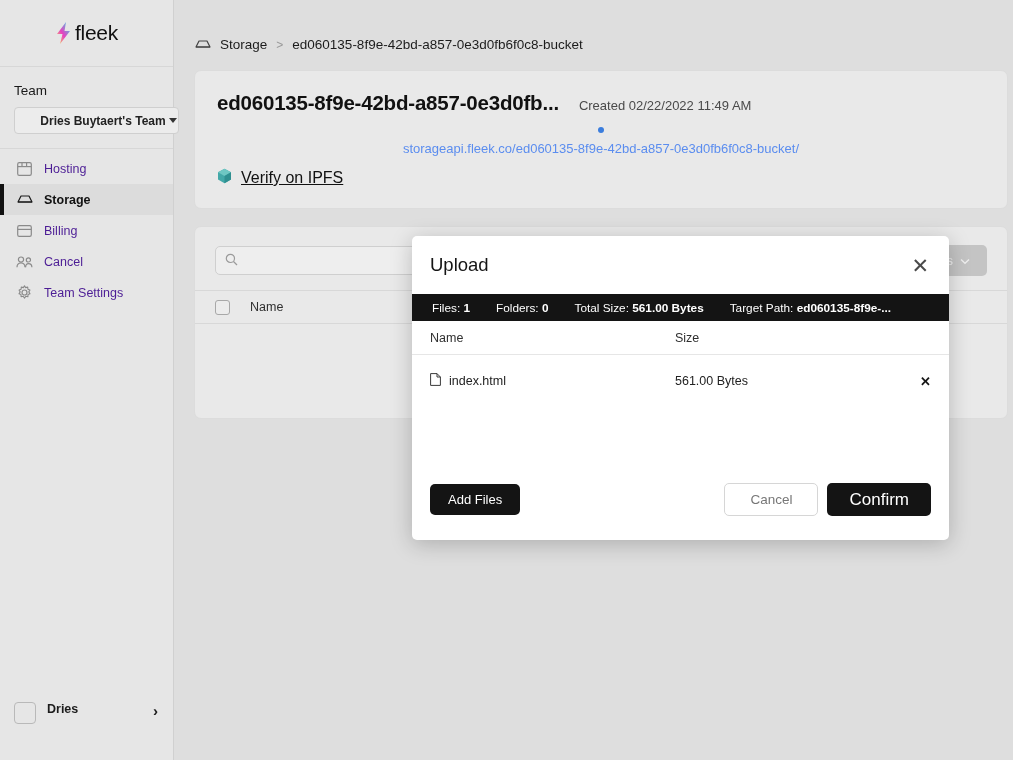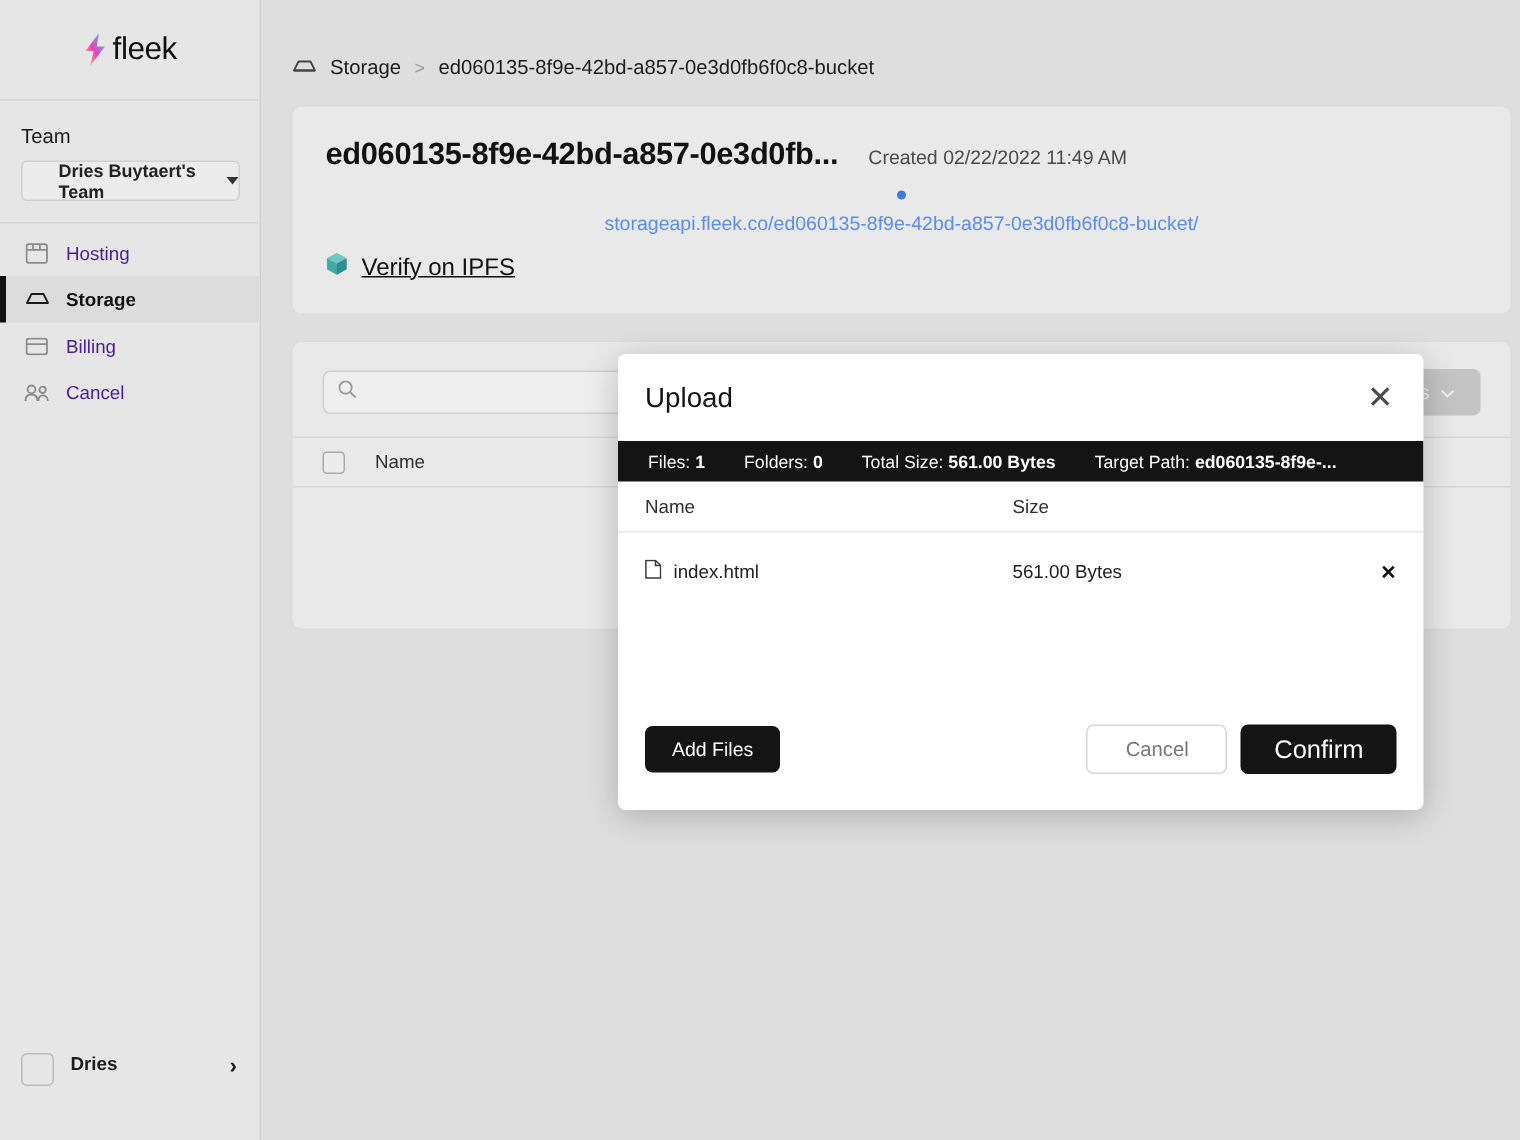--- a/index.html
+++ b/index.html
@@ -21,21 +21,21 @@
   }
   .logo-area {
     height: 67px; display: flex; align-items: center; justify-content: center;
     border-bottom: 1px solid #d7d7d7;
   }
   .logo { display: flex; align-items: center; gap: 3px; }
   .logo-text { font-size: 21px; font-weight: 500; color: #111; letter-spacing: -0.3px; }
   .team-block { padding: 16px 14px 14px 14px; border-bottom: 1px solid #d7d7d7; }
   .team-label { font-size: 13.5px; color: #1a1a1a; font-weight: 400; margin-bottom: 9px; }
   .team-select {
-    width: 146px; height: 27px;
+    width: 165px; height: 27px;
     background: #ececec; border: 1px solid #cfcfcf; border-radius: 4px;
     display: flex; align-items: center; justify-content: center; gap: 3px;
     font-size: 12px; color: #222; font-weight: 600; cursor: pointer; padding-left: 24px;
   }
   .caret-down { width: 0; height: 0; border-left: 4px solid transparent;
     border-right: 4px solid transparent; border-top: 5px solid #333; }
   .nav { padding-top: 4px; }
   .nav-item {
     height: 31px; display: flex; align-items: center; gap: 11px;
     padding-left: 16px; font-size: 12.5px; color: #4c1d95;
@@ -235,20 +235,29 @@
         <span class="nav-ico">
           <svg width="17" height="12" viewBox="0 0 17 12">
               <circle cx="5" cy="3.6" r="2.6" fill="none" stroke="#8a8a8a" stroke-width="1.2"></circle>
               <path d="M1 11.3 C1 8.2 3 7 5 7 C7 7 9 8.2 9 11.3" fill="none" stroke="#8a8a8a" stroke-width="1.2"></path>
               <circle cx="12.4" cy="3.9" r="2.1" fill="none" stroke="#8a8a8a" stroke-width="1.2"></circle>
               <path d="M9.6 11.3 C9.6 8.6 11 7.6 12.4 7.6 C14 7.6 15.9 8.6 15.9 11.3" fill="none" stroke="#8a8a8a" stroke-width="1.2"></path>
             </svg>
         </span>
         <span>Cancel</span>
       </div>
+      <div class="nav-item">
+        <span class="nav-ico">
+          <svg width="15" height="15" viewBox="0 0 15 15">
+              <circle cx="7.5" cy="7.5" r="2.5" fill="none" stroke="#8a8a8a" stroke-width="1.2"></circle>
+              <path d="M7.5 0.8 L8.6 2.6 L10.7 2.1 L10.9 4.3 L12.9 5.1 L11.8 6.9 L13 8.7 L11 9.6 L10.9 11.7 L8.8 11.3 L7.5 13.1 L6.2 11.3 L4.1 11.7 L4 9.6 L2 8.7 L3.2 6.9 L2.1 5.1 L4.1 4.3 L4.3 2.1 L6.4 2.6 Z" fill="none" stroke="#8a8a8a" stroke-width="1.1" stroke-linejoin="round"></path>
+            </svg>
+        </span>
+        <span>Team Settings</span>
+      </div>
     </div>
 
     <div class="user-bar">
       <span class="avatar"></span>
       <span class="user-name">Dries</span>
       <span class="chev-right">›</span>
     </div>
   </div>
 
   <div class="main">

